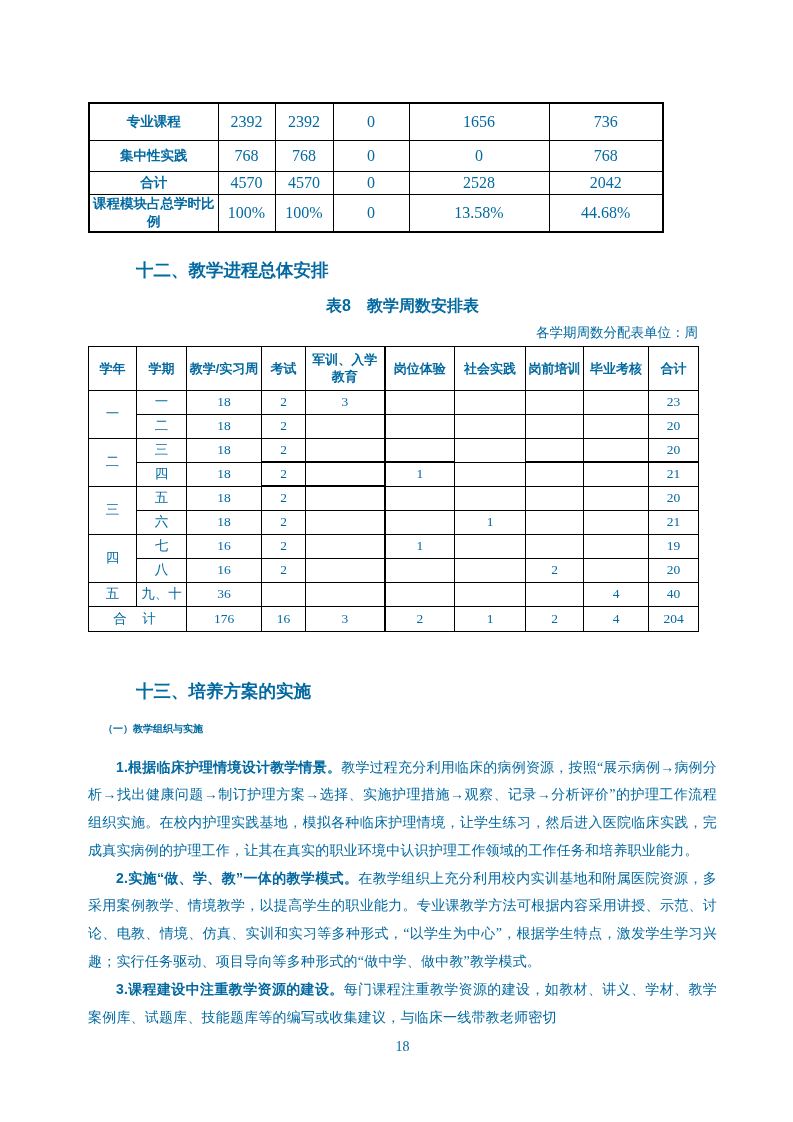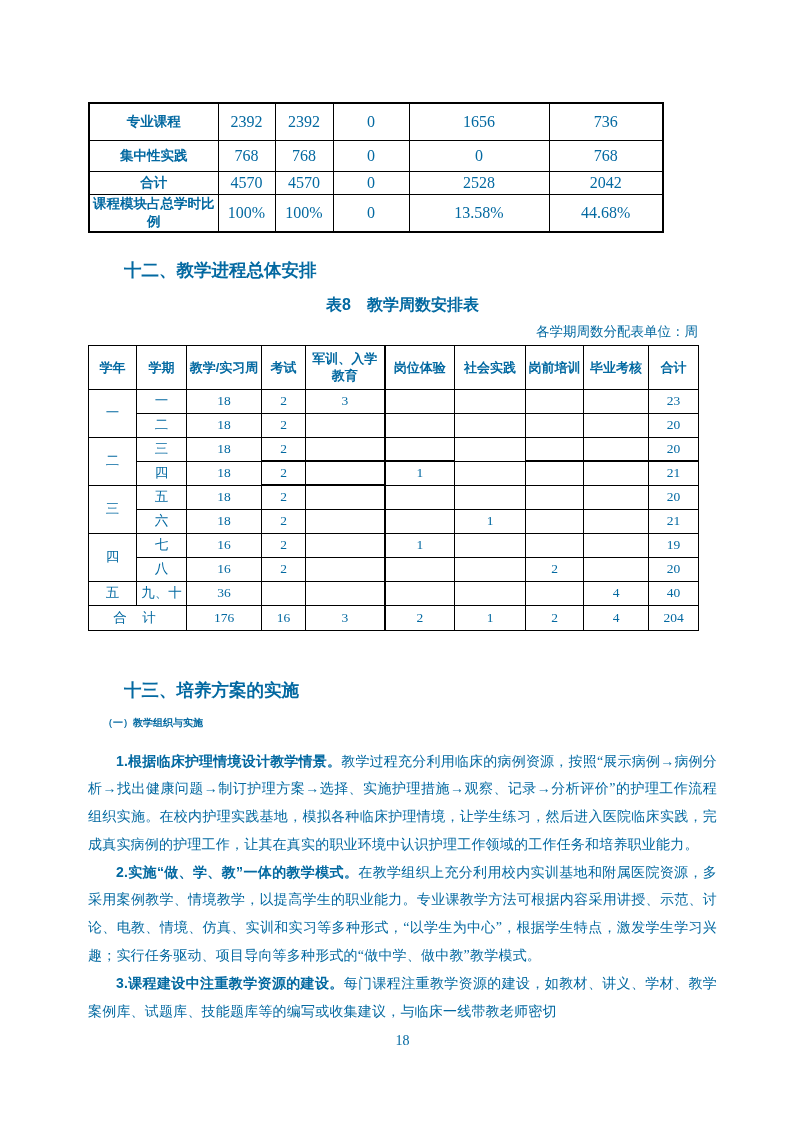--- a/index.html
+++ b/index.html
@@ -15,21 +15,21 @@
   .hours-table td { border: 1px solid #000; text-align: center; vertical-align: middle; padding: 0 2px; }
   .hours-table tr:nth-child(1) td { height: 37px; }
   .hours-table tr:nth-child(2) td { height: 31px; }
   .hours-table tr:nth-child(3) td { height: 23px; }
   .hours-table tr:nth-child(4) td { height: 24px; }
   .hours-table .lbl { font-family: "Liberation Sans", "DejaVu Sans", sans-serif; font-weight: bold; font-size: 13.5px; }
   .hours-table .val { font-size: 16px; }
   
   .h-section {
     font-family: "Liberation Sans", "DejaVu Sans", sans-serif;
-    font-weight: bold; font-size: 17.5px; margin: 0; text-indent: 36px; line-height: 26px;
+    font-weight: bold; font-size: 17.5px; margin: 12px; text-indent: 36px; line-height: 26px;
   }
   .h12 { margin-top: 24px; }
   .table-title {
     font-family: "Liberation Sans", "DejaVu Sans", sans-serif;
     font-weight: bold; font-size: 16px; text-align: center; margin-top: 11px; line-height: 22px;
   }
   .caption-row {
     width: 610px; display: flex; justify-content: flex-end; align-items: flex-end;
     margin-top: 7px; font-size: 13.5px; line-height: 18px; padding-left: 16px;
   }

